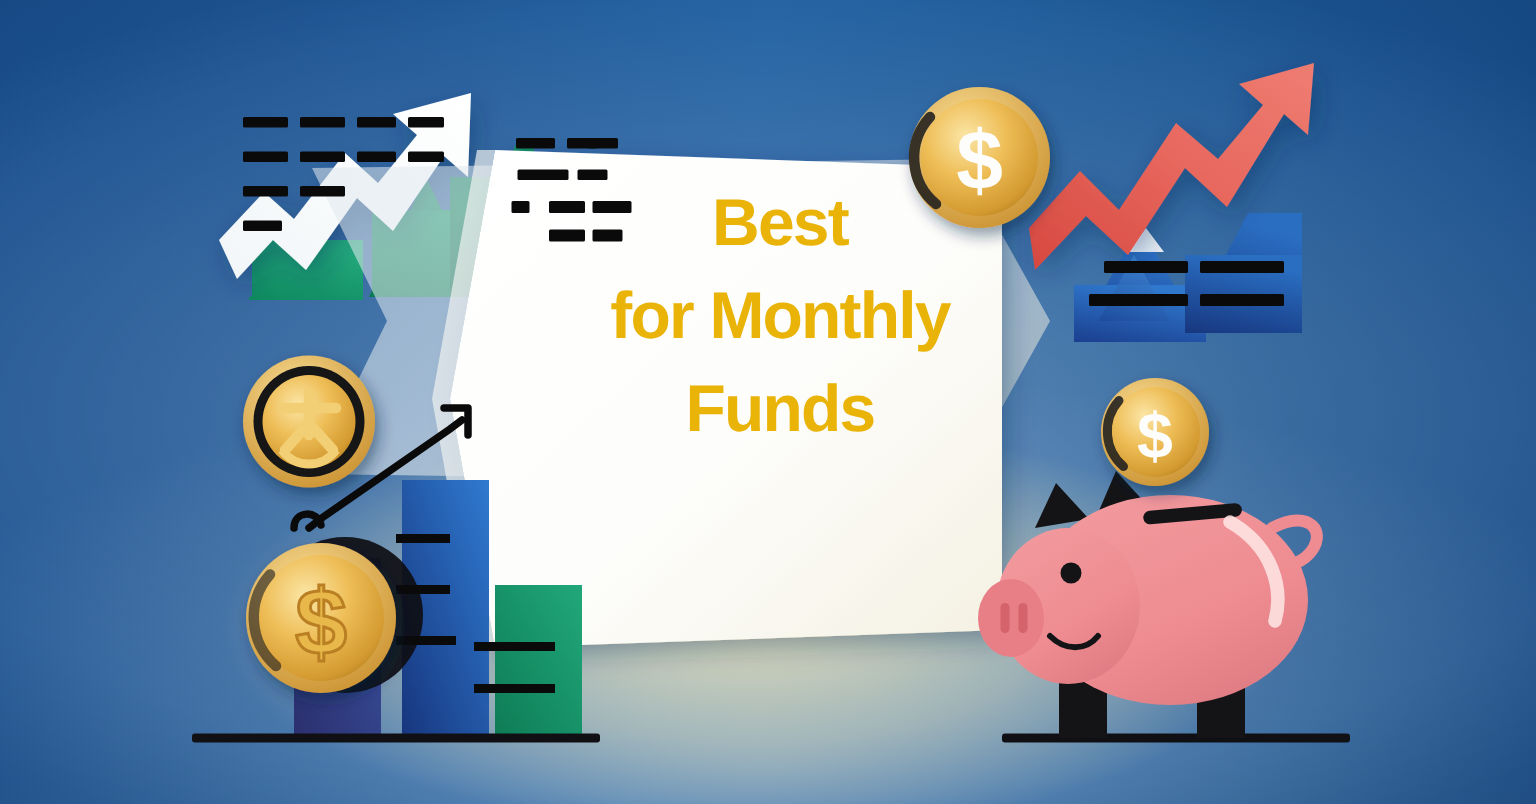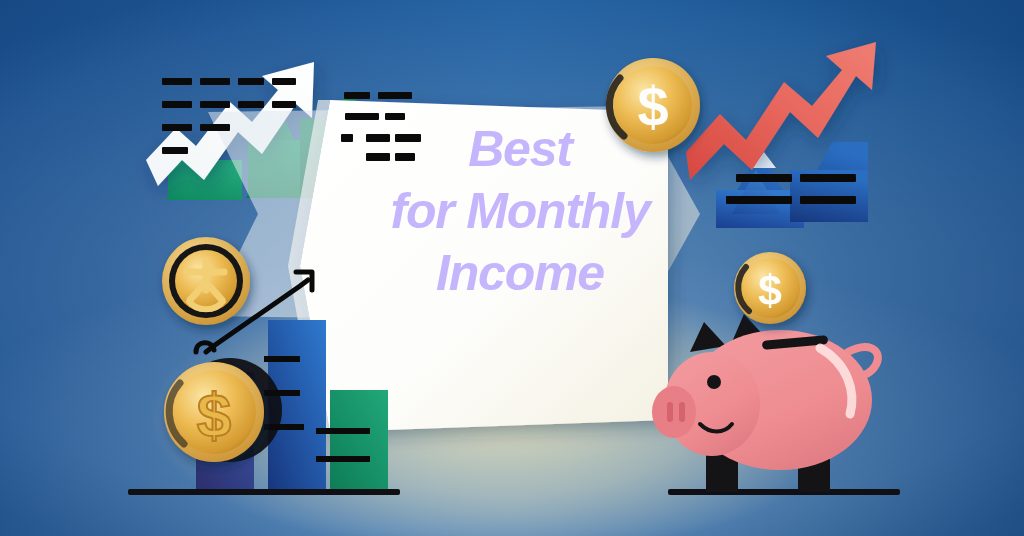--- a/index.html
+++ b/index.html
@@ -30,27 +30,26 @@
 
   
   #title-block{
     position:absolute;
     left:330px;top:118px;width:380px;
     text-align:center;
     z-index:40;
   }
   #title-block .line{
     display:block;
-    color:#c4b5fd;
+    color:#eab308;
     font-weight:bold;
-    font-size:50px;
+    font-size:44px;
     line-height:62px;
     letter-spacing:-1.2px;
     white-space:nowrap;
-    font-style:italic;
   }
   .dash{position:absolute;background:#0a0a0b;border-radius:1px;z-index:35;}
 </style>
 </head>
 <body>
 
 <div id="stage">
 
   <div class="layer" id="bg-base"></div>
   <div class="layer" id="bg-warmglow"></div>
@@ -293,17 +292,17 @@
   <div class="dash" style="left:395px;top:153px;width:20px;height:8px;"></div>
 
   <div class="dash" style="left:736px;top:174px;width:56px;height:8px;"></div>
   <div class="dash" style="left:800px;top:174px;width:56px;height:8px;"></div>
   <div class="dash" style="left:726px;top:196px;width:66px;height:8px;"></div>
   <div class="dash" style="left:800px;top:196px;width:56px;height:8px;"></div>
 
   <div id="title-block">
     <span class="line">Best</span>
     <span class="line">for Monthly</span>
-    <span class="line">Income</span>
+    <span class="line">Funds</span>
   </div>
 
   <div class="layer" id="bg-vignette" style="pointer-events:none;"></div>
 </div>
 
 </body></html>

